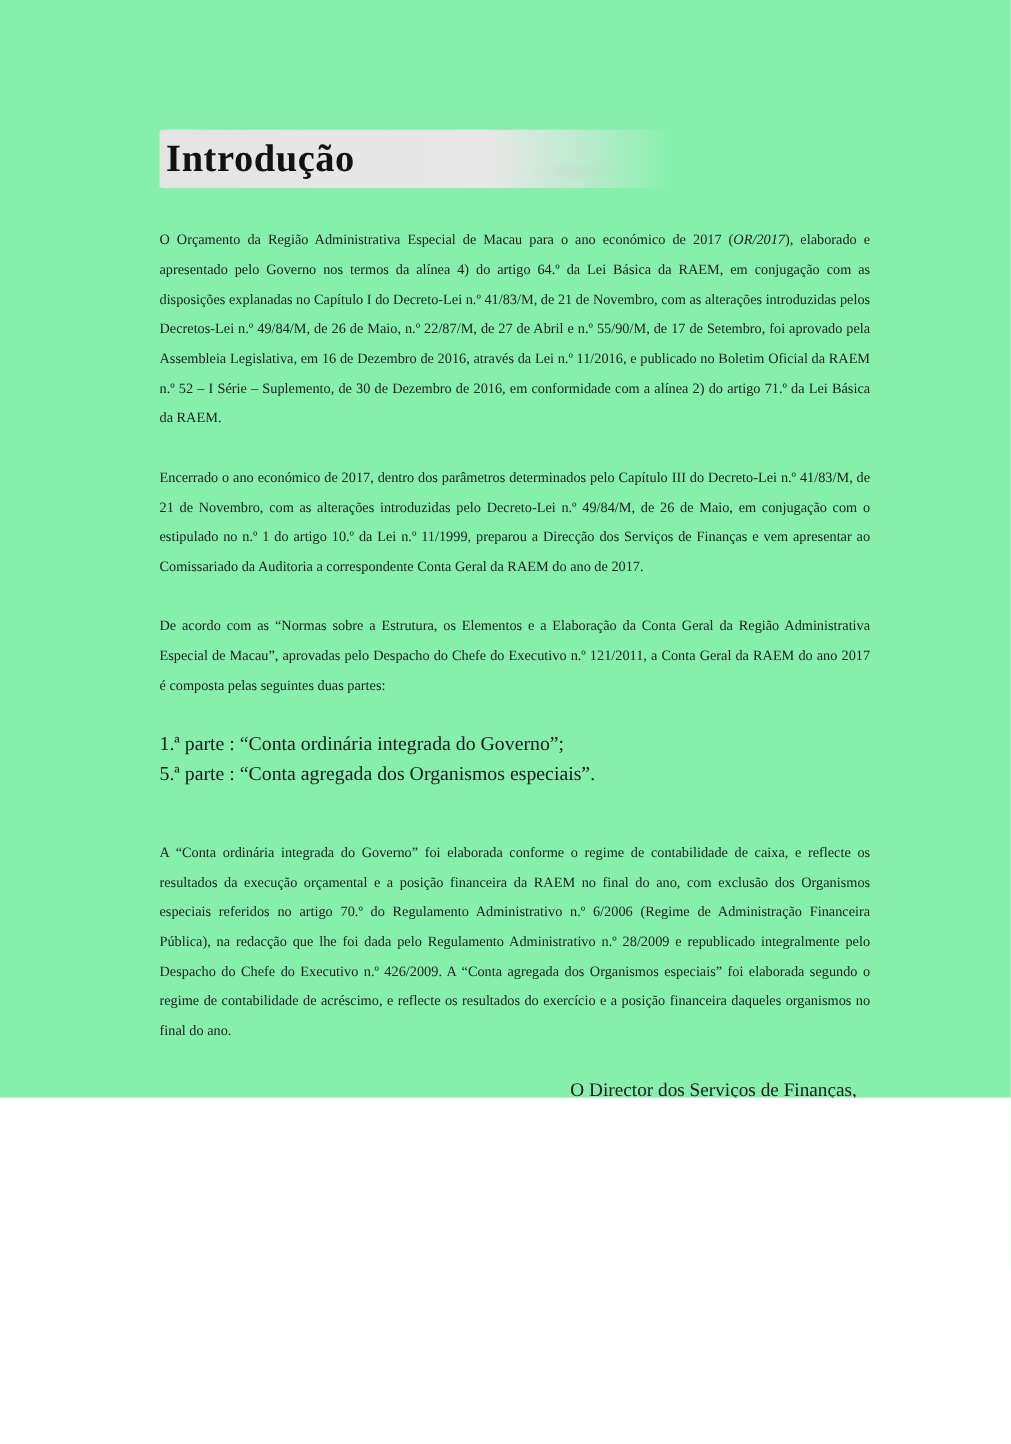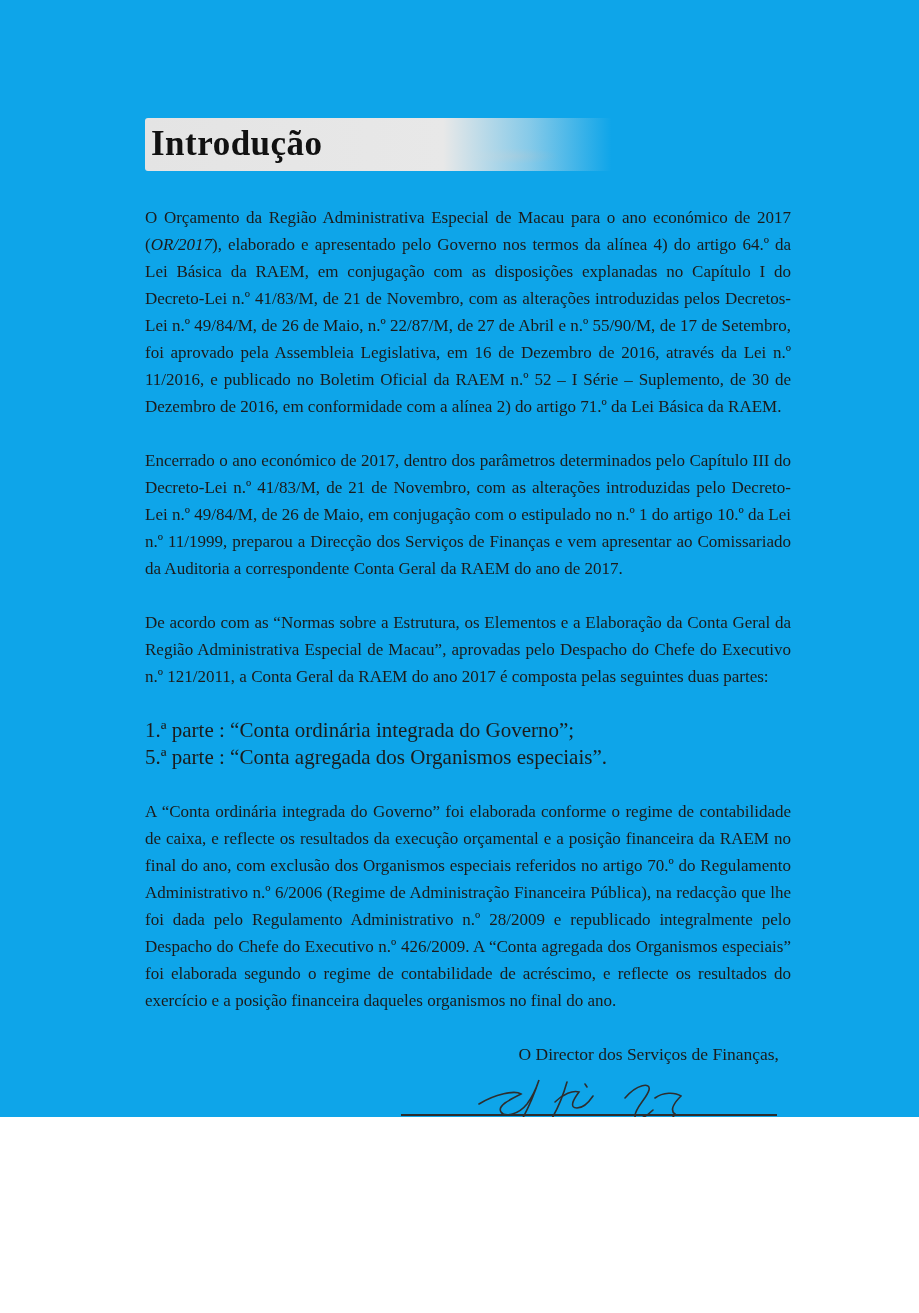--- a/index.html
+++ b/index.html
@@ -3,22 +3,22 @@
 <meta charset="utf-8">
 <style>
   html, body {
     margin: 0;
     padding: 0;
     background: #ffffff;
   }
   .sheet {
     position: relative;
     width: 919px;
-    height: 1117px;
-    background: #0ea5e9;
+    height: 998px;
+    background: #86efac;
     overflow: hidden;
     font-family: "Liberation Serif", "DejaVu Serif", serif;
     color: #1b1b1b;
   }
   .content {
     position: absolute;
     left: 145px;
     top: 118px;
     width: 646px;
   }
@@ -41,31 +41,31 @@
     position: absolute;
     left: 470px;
     top: 148px;
     width: 90px;
     height: 16px;
     background: radial-gradient(ellipse at center, rgba(150,150,150,0.25) 0%, rgba(150,150,150,0) 70%);
     pointer-events: none;
   }
   .body-text p {
     margin: 0 0 27px 0;
-    font-size: 17px;
+    font-size: 13px;
     line-height: 27px;
     text-align: justify;
   }
   .body-text p.first {
     margin-top: 33px;
   }
   .italic { font-style: italic; }
   .parts {
-    margin: 0 0 27px 0;
-    font-size: 21px;
+    margin: 0 0 44px 0;
+    font-size: 18px;
     line-height: 27px;
   }
   .signature {
     width: 380px;
     margin: 24px 12px 0 auto;
     text-align: right;
     font-size: 17.5px;
     line-height: 27px;
   }
   .sig-role { margin: 0; }

